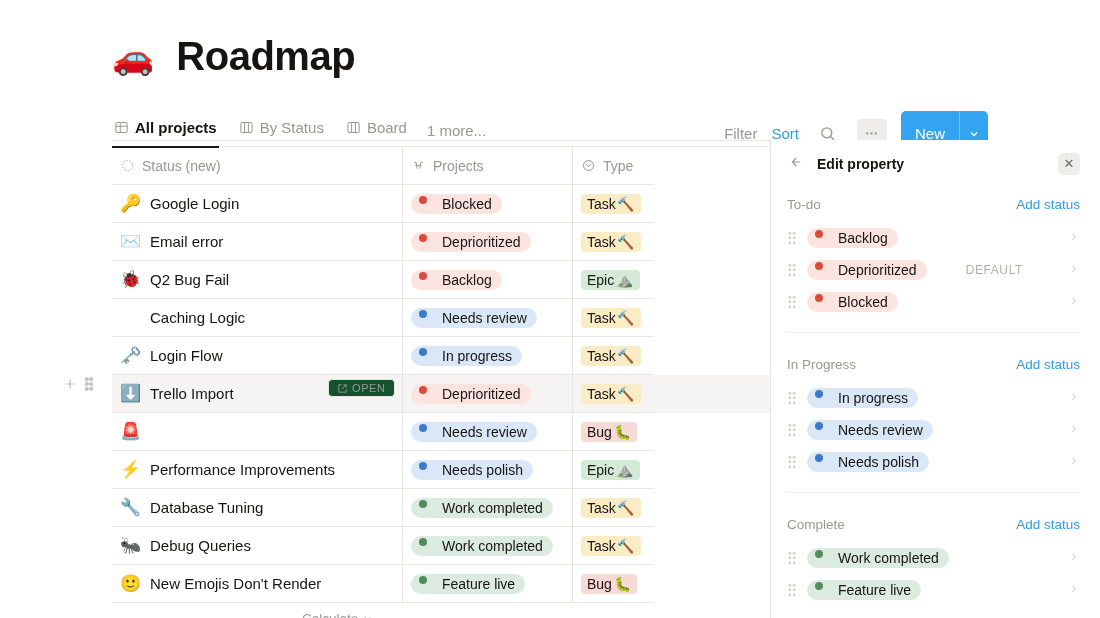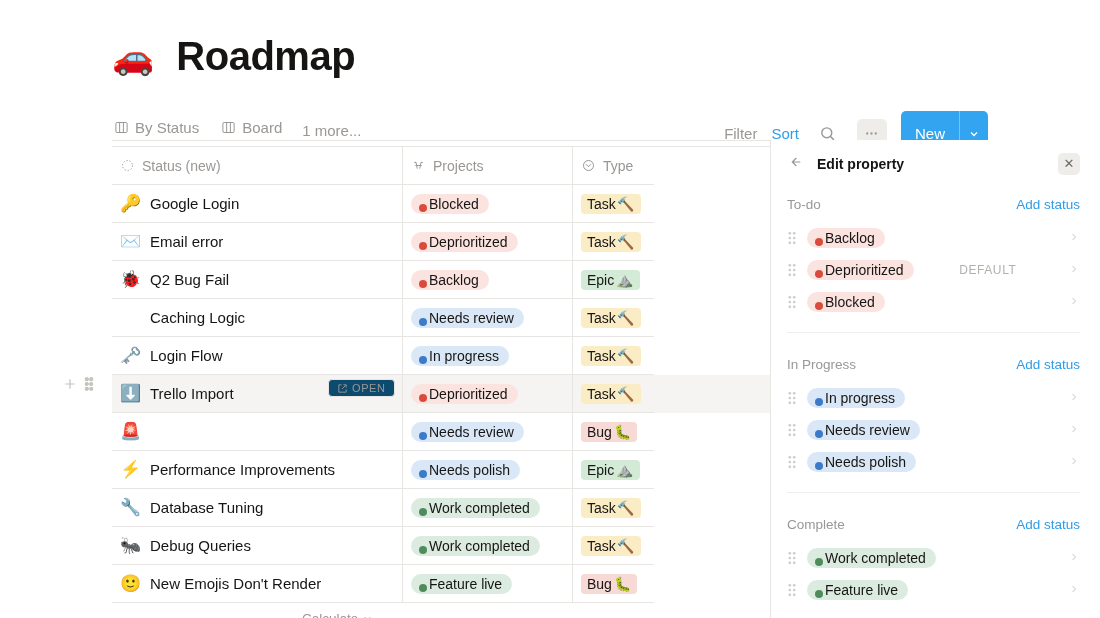--- a/index.html
+++ b/index.html
@@ -67,28 +67,28 @@
   .hrow .cell+.cell{border-left:1px solid var(--line)}
   .row .cell{border-bottom:1px solid var(--line);height:100%;display:flex;align-items:center;padding-left:8px;gap:10px}
   .row .cell+.cell{border-left:1px solid var(--line)}
   .row .name{font-size:15px;font-weight:500;color:var(--fg)}
   .row .emoji{font-size:17px;width:20px;text-align:center}
   .row.hover{background:var(--hover)}
 
   .gutter{position:absolute;left:62px;width:44px;display:flex;align-items:center;gap:6px;color:#c5c2be}
   .gutter svg{width:16px;height:16px;stroke:#c5c2be;fill:none;stroke-width:1.8}
 
-  .open-chip{position:absolute;display:flex;align-items:center;gap:4px;border:1px solid var(--line);border-radius:4px;padding:2px 8px;font-size:11px;letter-spacing:0.6px;color:var(--muted);background:#0c4a6e;cursor:pointer}
+  .open-chip{position:absolute;display:flex;align-items:center;gap:4px;border:1px solid var(--line);border-radius:4px;padding:2px 8px;font-size:11px;letter-spacing:0.6px;color:var(--muted);background:#14532d;cursor:pointer}
   .open-chip svg{width:11px;height:11px;stroke:var(--muted);fill:none;stroke-width:2}
 
   .calc{margin-top:8px;color:var(--muted);font-size:13.5px;display:flex;align-items:center;gap:4px;padding-left:190px}
   .calc svg{width:11px;height:11px;stroke:var(--muted);fill:none;stroke-width:2}
 
   
-  .pill{display:inline-flex;align-items:flex-end;gap:2px;padding:2px 10px 2px 8px;border-radius:11px;font-size:14px}
+  .pill{display:inline-flex;align-items:flex-start;gap:15px;padding:2px 10px 2px 8px;border-radius:11px;font-size:14px}
   .pill .dot{width:8px;height:8px;border-radius:50%}
   .pill.red{background:var(--chip-red-bg)} .pill.red .dot{background:var(--chip-red-dot)}
   .pill.blue{background:var(--chip-blue-bg)} .pill.blue .dot{background:var(--chip-blue-dot)}
   .pill.green{background:var(--chip-green-bg)} .pill.green .dot{background:var(--chip-green-dot)}
 
   .type-pill{display:inline-flex;align-items:center;padding:2px 6px;border-radius:4px;font-size:14px;gap:2px}
   .type-pill.yellow{background:var(--type-yellow)}
   .type-pill.green{background:var(--type-green)}
   .type-pill.red{background:var(--type-red)}
 
@@ -123,20 +123,29 @@
 
 <div class="page">
   <div class="content">
     <div class="title">
       <span class="emoji">🚗</span>
       <h1>Roadmap</h1>
     </div>
 
     <div class="tabs-row">
       <div class="tabs">
+        <div class="tab active">
+          <span class="hico">
+            <svg viewBox="0 0 24 24">
+                <rect x="3" y="4" width="18" height="16" rx="2"></rect>
+                <path d="M3 10h18M10 4v16"></path>
+              </svg>
+          </span>
+          <span>All projects</span>
+        </div>
         <div class="tab">
           <span class="hico">
             <svg viewBox="0 0 24 24">
                 <rect x="3" y="4" width="18" height="16" rx="2"></rect>
                 <path d="M9 4v16M15 4v16"></path>
               </svg>
           </span>
           <span>By Status</span>
         </div>
         <div class="tab">

